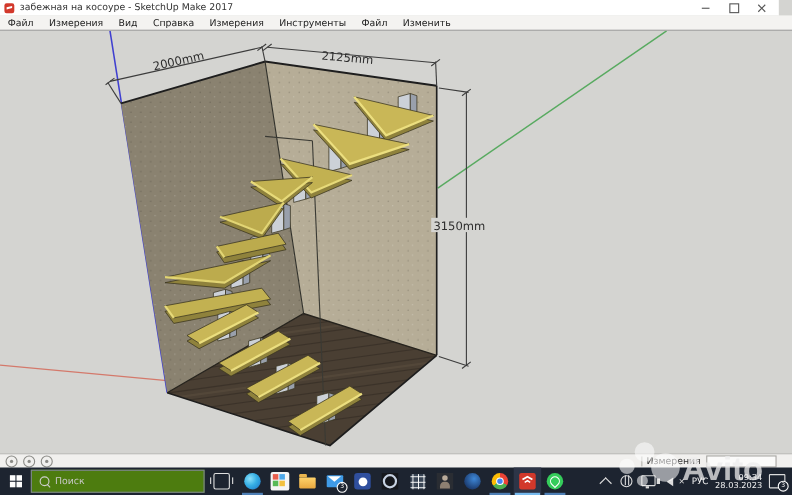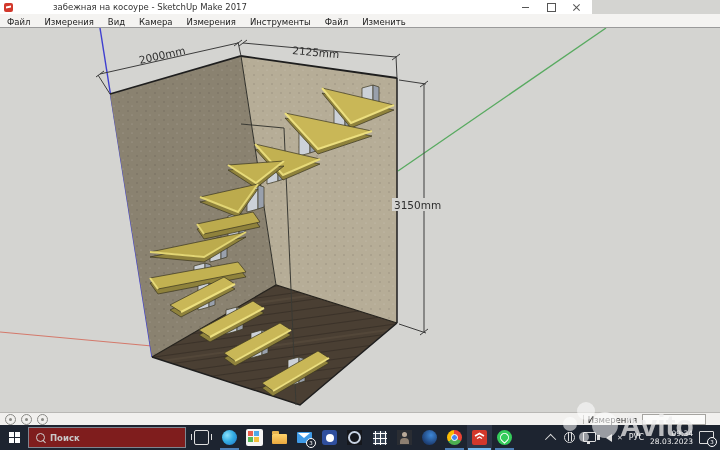--- a/index.html
+++ b/index.html
@@ -1,20 +1,20 @@
 <!DOCTYPE html>
 <html><head>
 <meta charset="utf-8">
 <style>
   html,body{margin:0;padding:0;}
   #screen{position:relative;width:720px;height:450px;overflow:hidden;
     font-family:"DejaVu Sans","Liberation Sans",sans-serif;background:#d4d4d1;}
   
-  #titlebar{position:absolute;left:0;top:0;width:592px;height:14px;background:#ffffff;
-    border-bottom:1px solid #e3e3e3;display:flex;align-items:center;font-size:8.5px;color:#333;gap:35px;}
+  #titlebar{position:absolute;left:0;top:0;width:708px;height:14px;background:#ffffff;
+    border-bottom:1px solid #e3e3e3;display:flex;align-items:center;font-size:8.5px;color:#333;}
   #app-icon{width:9px;height:9px;margin:0 5px 0 4px;background:#d2382b;border-radius:2px;position:relative;}
   #app-icon::after{content:"";position:absolute;left:2px;top:3px;width:5px;height:2px;background:#fff;transform:skewY(-14deg);}
   .wctl{width:26px;height:12px;display:flex;align-items:center;justify-content:center;position:relative;}
   #win-min::after{content:"";width:7px;height:1px;background:#555;}
   #win-max::after{content:"";width:7px;height:7px;border:1px solid #555;}
   #win-close::before,#win-close::after{content:"";position:absolute;width:9px;height:1px;background:#555;left:8px;top:6px;}
   #win-close::before{transform:rotate(45deg);}#win-close::after{transform:rotate(-45deg);}
   #win-controls{margin-left:auto;display:flex;margin-right:2px;}
   
   #menubar{position:absolute;left:0;top:14px;width:720px;height:13px;background:#f4f3f1;
@@ -31,22 +31,22 @@
   #measure-wrap{margin-left:auto;display:flex;align-items:center;height:100%;}
   #measure-sep{width:1px;height:9px;background:#b5b4b0;margin-right:4px;}
   #measure-label{color:#333;}
   #measure-input{width:58px;height:9px;margin:0 14px 0 5px;border:1px solid #a5a4a0;background:#fbfbfa;font-size:8px;padding:0 2px;}
   
   #taskbar{position:absolute;left:0;top:425px;width:720px;height:25px;background:#1d2430;
     display:flex;align-items:center;color:#e8e8e8;}
   #start-btn{width:28px;height:25px;display:flex;align-items:center;justify-content:center;}
   #win-logo{width:11px;height:11px;display:grid;grid-template-columns:5px 5px;grid-template-rows:5px 5px;gap:1px;}
   #win-logo i{background:#fdfdfd;}
-  #search-box{width:156px;height:19px;background:#7f1d1d;border:1px solid #7f8590;display:flex;
-    align-items:center;font-size:8.5px;color:#c9c9c9;font-weight:bold;}
+  #search-box{width:156px;height:19px;background:#4d7c0f;border:1px solid #7f8590;display:flex;
+    align-items:center;font-size:8.5px;color:#c9c9c9;}
   #search-glyph{width:7px;height:7px;border:1.4px solid #d0d0d0;border-radius:50%;margin:0 5px 0 7px;position:relative;}
   #search-glyph::after{content:"";position:absolute;width:4px;height:1.4px;background:#d0d0d0;transform:rotate(45deg);left:5px;top:7px;}
   #taskview{width:13px;height:13px;border:1px solid #dfdfdf;border-radius:2px;margin:0 8px;position:relative;}
   #taskview::before,#taskview::after{content:"";position:absolute;top:3px;width:1px;height:6px;background:#dfdfdf;}
   #taskview::before{left:-4px;}#taskview::after{right:-4px;}
   .tbicon{width:25px;height:25px;display:flex;align-items:center;justify-content:center;position:relative;flex:none;}
   .tbicon.running::after{content:"";position:absolute;left:3px;right:3px;bottom:0;height:2px;background:#4e7fb5;}
   .tbicon.active{background:#2d3547;}
   .tbicon.active::after{content:"";position:absolute;left:1px;right:1px;bottom:0;height:2px;background:#76b9ed;}
   .ic-edge{width:15px;height:15px;border-radius:50%;background:radial-gradient(circle at 35% 35%,#8ce0f9 0%,#35aee4 45%,#1b6fc4 100%);}
@@ -102,21 +102,21 @@
       <span class="wctl" id="win-min"></span>
       <span class="wctl" id="win-max"></span>
       <span class="wctl" id="win-close"></span>
     </span>
   </div>
 
   <div id="menubar">
     <span>Файл</span>
     <span>Измерения</span>
     <span>Вид</span>
-    <span>Камера</span>
+    <span>Справка</span>
     <span>Измерения</span>
     <span>Инструменты</span>
     <span>Файл</span>
     <span>Изменить</span>
   </div>
 
   <div id="viewport">
   <svg width="720" height="384" viewBox="0 0 720 384">
     <defs>
       <pattern id="speck" width="9" height="9" patternUnits="userSpaceOnUse">

